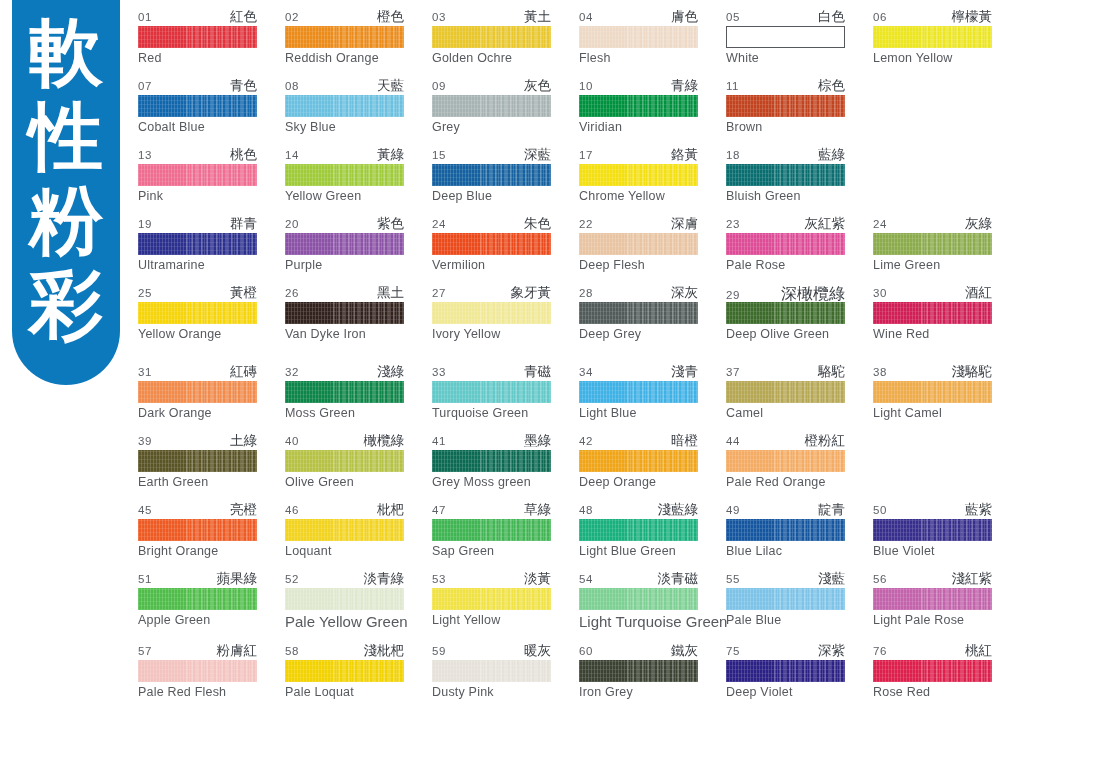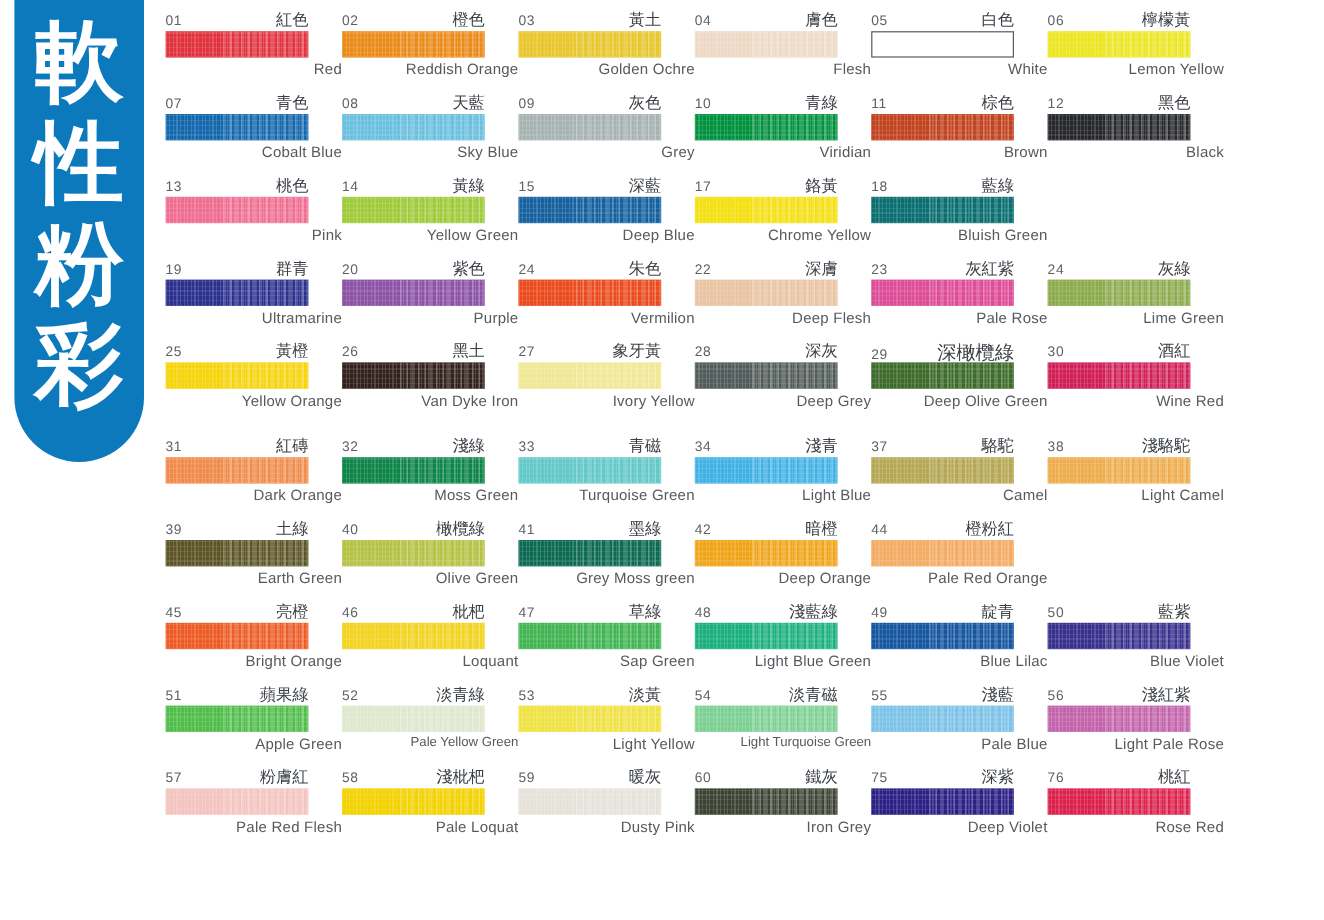--- a/index.html
+++ b/index.html
@@ -122,24 +122,23 @@
     height: 20px;
   }
 
   .cell-en {
     font-size: 12.5px;
     color: #56595e;
     margin-top: 3px;
     letter-spacing: 0.2px;
     white-space: nowrap;
     font-family: "Liberation Sans", sans-serif;
-    text-align: right;
   }
   .cell-en.en-small {
-    font-size: 11px;
+    font-size: 15px;
     letter-spacing: 0px;
   }
 </style>
 </head>
 <body>
 
 <div id="page">
 
   <div id="banner">
     <div class="bchar">軟</div>
@@ -263,31 +262,20 @@
           <div class="cell-head">
             <span class="cell-num">11</span>
             <span class="cell-cn">棕色</span>
           </div>
           <div class="swatch" title="11 棕色 Brown" style="background: rgb(193, 67, 31);">
             <div class="tex"></div>
             <div class="tex2"></div>
           </div>
           <div class="cell-en">Brown</div>
         </div>
-        <div class="cell">
-          <div class="cell-head">
-            <span class="cell-num">12</span>
-            <span class="cell-cn">黑色</span>
-          </div>
-          <div class="swatch" title="12 黑色 Black" style="background: rgb(38, 39, 43);">
-            <div class="tex"></div>
-            <div class="tex2"></div>
-          </div>
-          <div class="cell-en">Black</div>
-        </div>
       </div>
       <div class="grid-row">
         <div class="cell">
           <div class="cell-head">
             <span class="cell-num">13</span>
             <span class="cell-cn">桃色</span>
           </div>
           <div class="swatch" title="13 桃色 Pink" style="background: rgb(239, 109, 145);">
             <div class="tex"></div>
             <div class="tex2"></div>

